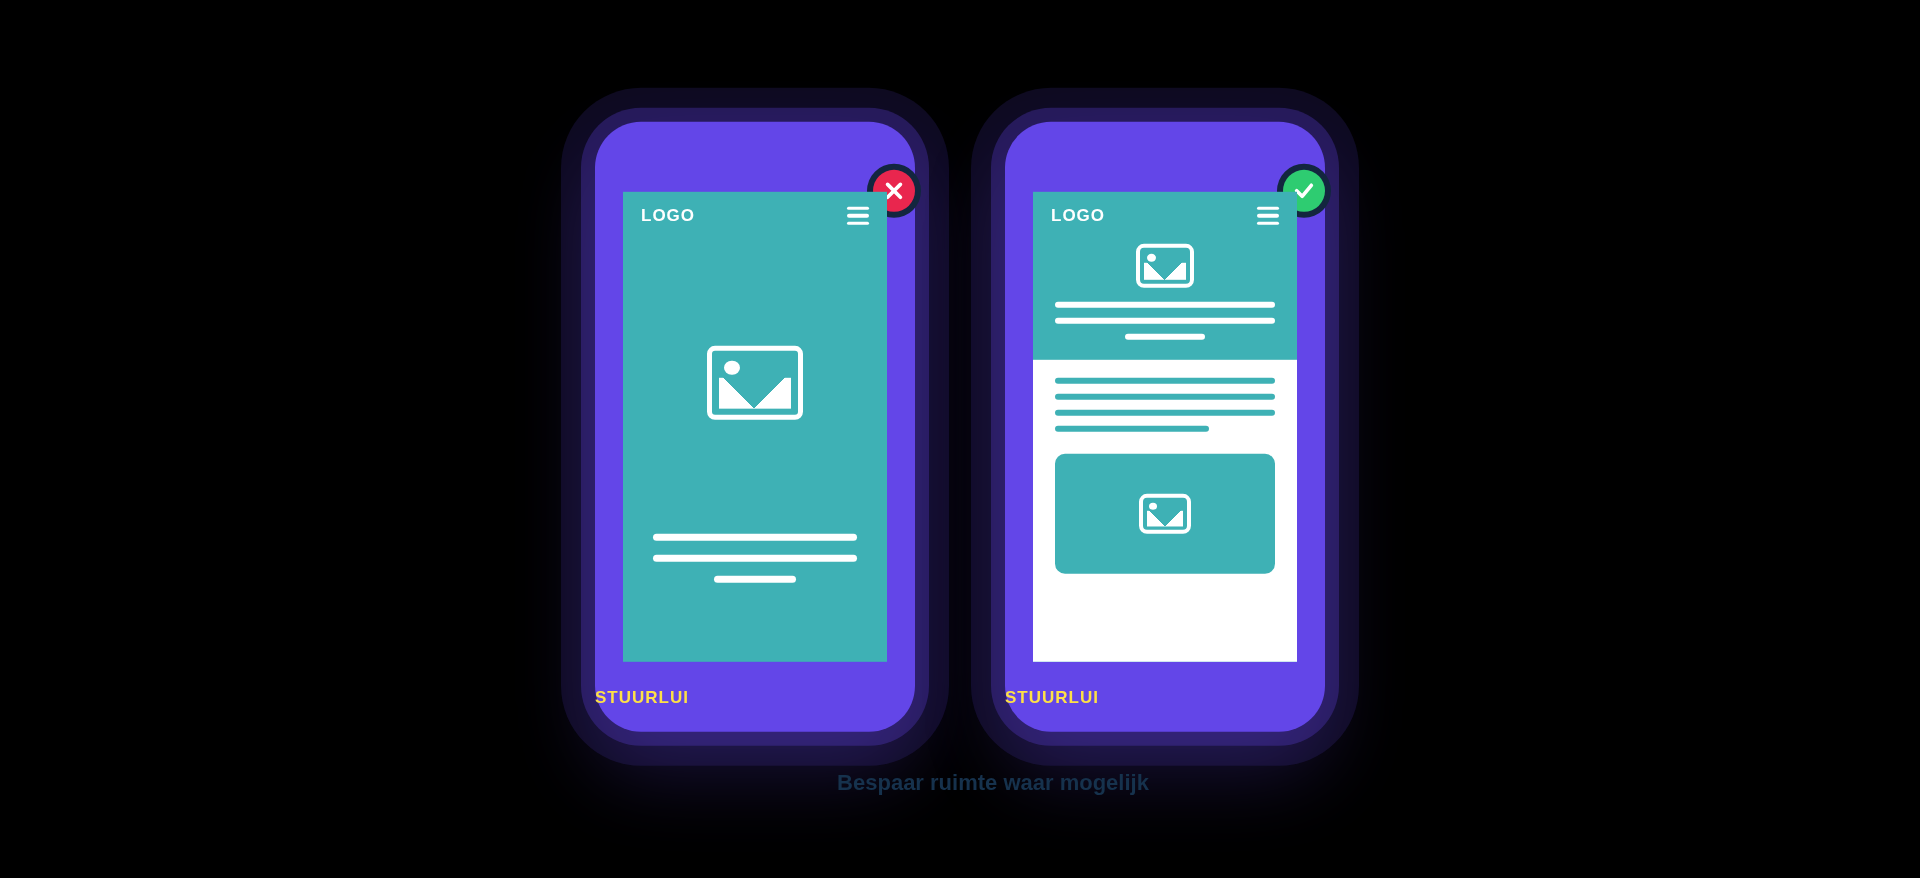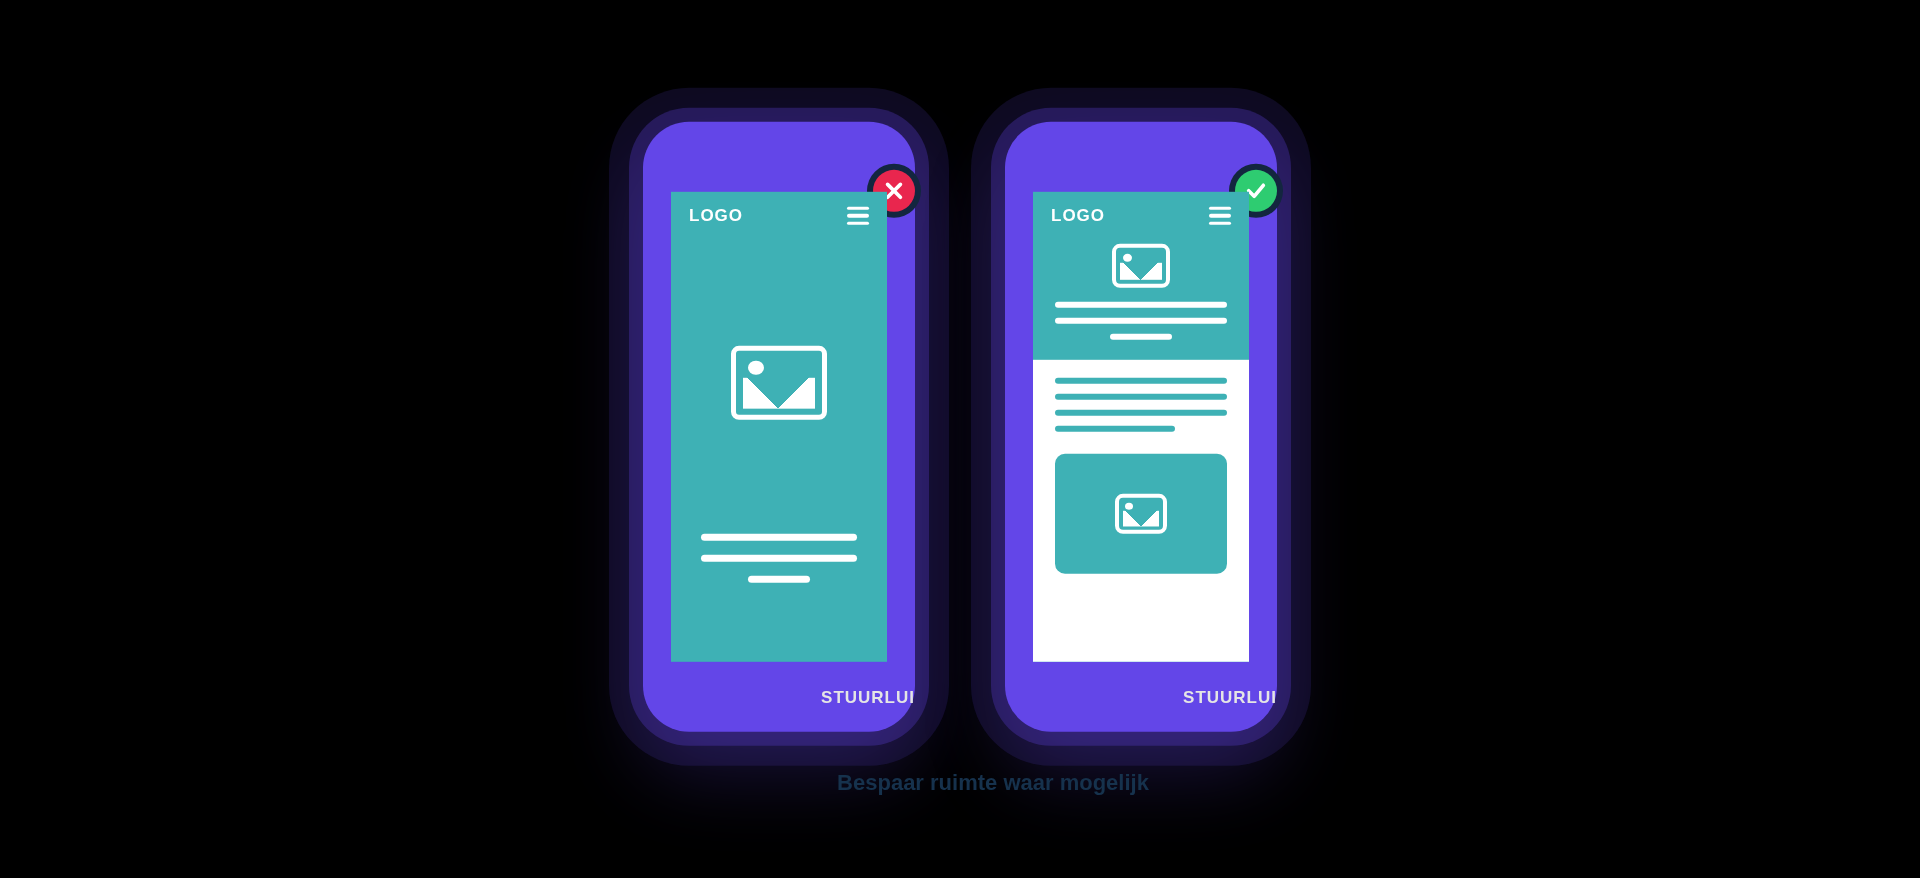--- a/index.html
+++ b/index.html
@@ -29,21 +29,21 @@
     top:50%;
     transform:translate(-50%,-52%);
     display:flex;
     gap:90px;
     align-items:flex-start;
   }
 
   
   .phone{
     position:relative;
-    width:272px;
+    width:320px;
     height:610px;
     border-radius:46px;
     background:var(--purple);
     box-shadow:
       0 0 0 14px rgba(99,70,232,0.28),
       0 0 0 34px rgba(99,70,232,0.14),
       0 40px 80px rgba(99,70,232,0.25);
   }
   .screen{
     position:absolute;
@@ -137,21 +137,21 @@
 
   .good .card{
     background:var(--teal);border-radius:10px;
     height:120px;display:flex;align-items:center;justify-content:center;
   }
   .good .card .img-ph{width:52px;height:40px;border-width:4px;}
 
   
   .footer-label{
     position:absolute;left:0;right:0;bottom:24px;
-    text-align:right;color:#e5e5e5;font-weight:800;letter-spacing:1px;
+    text-align:left;color:#fde047;font-weight:800;letter-spacing:1px;
     font-size:17px;
   }
 
   .caption{
     position:absolute;left:50%;transform:translateX(-50%);
     bottom:82px;
     color:var(--caption);
     font-weight:700;font-size:22px;
     white-space:nowrap;
     margin-left:33px;

